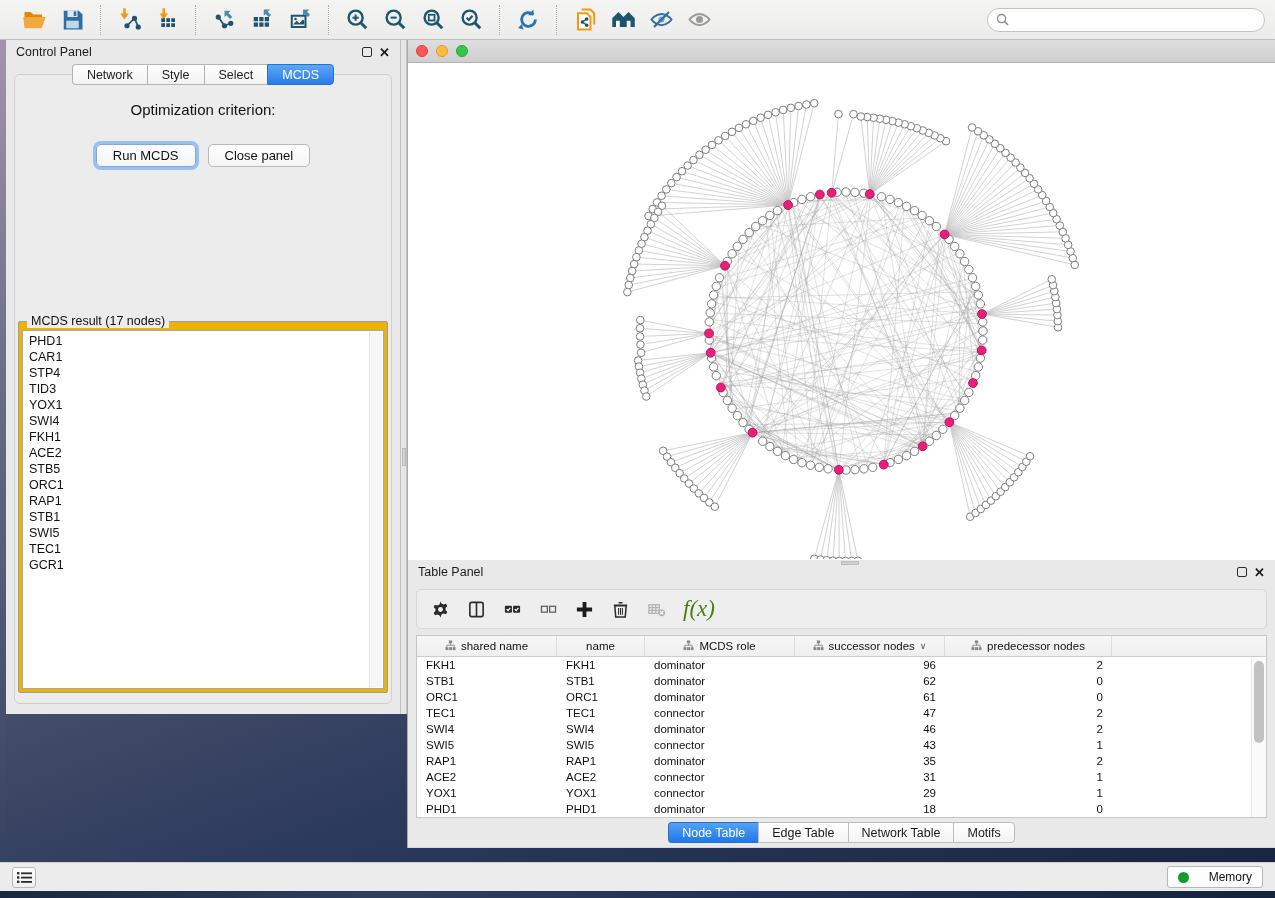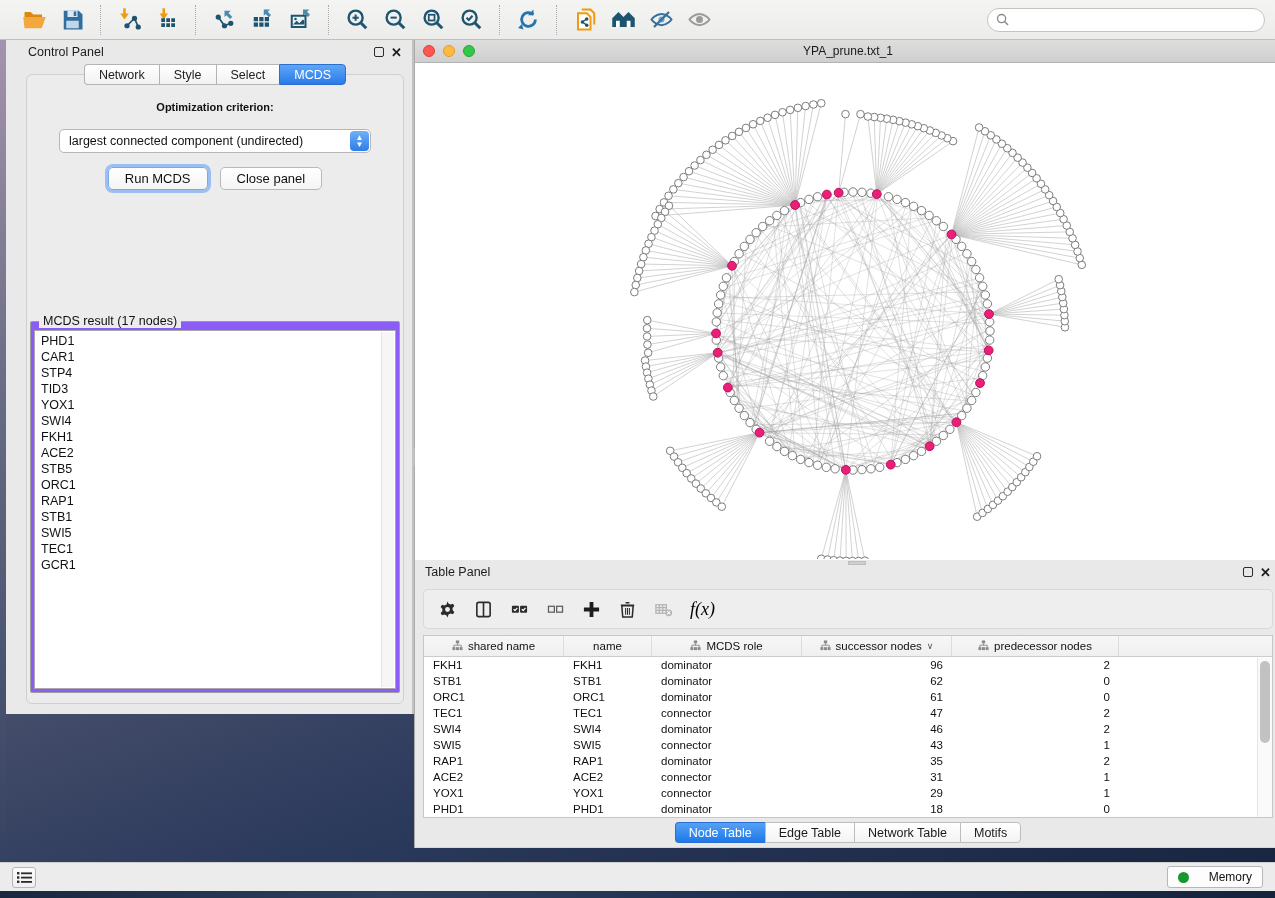--- a/index.html
+++ b/index.html
@@ -23,59 +23,59 @@
     margin-left:auto; width:278px; height:24px; background:#fff;
     border:1px solid #c3c3c3; border-radius:12px; display:flex; align-items:center; padding:0 8px; gap:5px;
   }
   .searchbox input { border:none; outline:none; flex:1; font-size:12px; font-family:inherit; background:transparent; }
   
   .desk-left { position:absolute; left:0; top:40px; width:6px; height:851px;
     background:linear-gradient(#a493ae,#6a6а85 40%,#31405f); background:linear-gradient(#a493ae,#6a6d85 40%,#31405f); }
   .desk-bottom { position:absolute; left:0; top:891px; width:1275px; height:7px;
     background:linear-gradient(90deg,#1a2740,#2e3f5e 30%,#203052 60%,#16233d); }
   
-  .main { position:absolute; left:6px; top:40px; width:1269px; height:674px; background:#e9e9e9; display:flex;padding-left:12px; }
+  .main { position:absolute; left:6px; top:40px; width:1269px; height:674px; background:#e9e9e9; display:flex; }
   
   .cpanel { width:394px; height:100%; background:#e9e9e9; display:flex; flex-direction:column; position:relative; }
   .panel-head { height:24px; display:flex; align-items:center; padding:0 10px; }
   .panel-title { font-size:12.5px; color:#1c1c1c; }
   .win-btns { margin-left:auto; display:flex; align-items:center; gap:7px; }
   .wb-float { width:10px; height:10px; border:1.5px solid #2b2b2b; border-radius:2px; }
   .wb-close { font-size:13px; font-weight:bold; color:#1c1c1c; line-height:1; }
   .ctabs { display:flex; justify-content:center; position:relative; z-index:2; }
   .ctab {
     height:21px; padding:0 14px; background:linear-gradient(#ffffff,#f2f2f2);
     border:1px solid #b4b4b4; border-right:none; font-size:12.5px; display:flex; align-items:center; color:#222;
   }
   .ctab:first-child { border-radius:4px 0 0 4px; }
   .ctab:last-child { border-right:1px solid #b4b4b4; border-radius:0 4px 4px 0; }
   .ctab.active { background:linear-gradient(#5ea6f7,#2a7be8); color:#fff; border-color:#2a6fd0; }
   .cbox {
     margin:-11px 8px 10px 8px; flex:1; background:#ececec; border:1px solid #cfcfcf; border-radius:6px;
     padding:26px 10px 10px 10px; display:flex; flex-direction:column; align-items:center;
   }
-  .opt-label { font-size:11px; margin-bottom:16px;font-weight:bold; }
+  .opt-label { font-size:15px; margin-bottom:4px; }
   .mac-select {
     width:312px; height:24px; background:#fff; border:1px solid #b6b6b6; border-radius:5px;
     display:flex; align-items:center; padding-left:9px; font-size:12.5px; position:relative;
   }
   .mac-select .stepper {
     position:absolute; right:1px; top:1px; bottom:1px; width:19px; border-radius:4px;
     background:linear-gradient(#6fb1f8,#2d7ce9); color:#fff; display:flex; flex-direction:column;
     align-items:center; justify-content:center; font-size:8px; line-height:7px;
   }
-  .btn-row { display:flex; gap:12px; margin-top:14px; }
+  .btn-row { display:flex; gap:12px; margin-top:22px; }
   .mac-btn {
     height:23px; padding:0 16px; background:linear-gradient(#ffffff,#f4f4f4);
     border:1px solid #b9b9b9; border-radius:5px; font-size:13px; font-family:inherit; color:#111;
   }
   .mac-btn.focused { box-shadow:0 0 0 3px rgba(90,155,245,.55); border-color:#7aa8e8; }
   .result-field {
     margin-top:auto; width:370px; height:372px; border:1px solid #9d9d9d; border-radius:2px;
-    position:relative; background:#8b5cf6; padding:8px 3px 3px 3px;
+    position:relative; background:#eab308; padding:8px 3px 3px 3px;
   }
   .result-legend {
     position:absolute; top:-8px; left:8px; background:#ececec; padding:0 4px; font-size:12.5px; color:#111;
   }
   .result-list {
     width:100%; height:100%; background:#fff; border:1px solid #a8a8a8; overflow:hidden;
     font-size:12.5px; line-height:16px; padding:2px 0 0 6px; position:relative;
   }
   .result-scroll { position:absolute; right:1px; top:1px; bottom:1px; width:13px; background:#f6f6f6; border-left:1px solid #e4e4e4; }
   
@@ -100,21 +100,21 @@
   .hsplit { height:6px; background:#e6e6e6; position:relative; }
   .hsplit .grip { position:absolute; left:50%; top:1px; width:18px; height:4px; background:#cfcfcf; border:1px solid #bdbdbd; }
   
   .tpanel { flex:1; display:flex; flex-direction:column; border-left:1px solid #ababab; background:#e9e9e9; }
   .ttoolbar {
     margin:5px 8px 4px 8px; height:40px; background:#eeeeee; border:1px solid #d8d8d8; border-radius:5px;
     display:flex; align-items:center; gap:17px; padding:0 14px;
   }
   .ttool { display:flex; align-items:center; justify-content:center; }
   .ttool svg { width:19px; height:19px; }
-  .fx-label { font-size:18px; color:#000000; font-family:"Liberation Serif", serif; font-style:italic; }
+  .fx-label { font-size:23px; color:#4d7c0f; font-family:"Liberation Serif", serif; font-style:italic; }
   .dtable { margin:2px 8px 0 8px; flex:1; background:#fff; border:1px solid #c6c6c6; display:flex; flex-direction:column; overflow:hidden; position:relative; }
   .thead { display:flex; height:21px; background:linear-gradient(#f7f7f7,#efefef); border-bottom:1px solid #cccccc; align-items:center; }
   .th { display:flex; align-items:center; justify-content:center; gap:5px; font-size:11.5px; color:#111; height:100%; border-right:1px solid #dcdcdc; }
   .th .sort { font-size:9px; color:#555; }
   .tbody { flex:1; overflow:hidden; }
   .tr { display:flex; height:16px; align-items:center; }
   .td { font-size:11.5px; padding:0 9px; white-space:nowrap; }
   .c0 { width:140px; } .c1 { width:88px; } .c2 { width:150px; }
   .c3 { width:150px; text-align:right; } .c4 { width:167px; text-align:right; }
   .c3h,.c4h { justify-content:center; }
@@ -316,27 +316,20 @@
       </span>
     </div>
     <div class="ctabs">
       <div class="ctab">Network</div>
       <div class="ctab">Style</div>
       <div class="ctab">Select</div>
       <div class="ctab active">MCDS</div>
     </div>
     <div class="cbox">
       <div class="opt-label">Optimization criterion:</div>
-      <div class="mac-select">
-        <span>largest connected component (undirected)</span>
-        <span class="stepper">
-            <span>▲</span>
-            <span>▼</span>
-          </span>
-      </div>
       <div class="btn-row">
         <button class="mac-btn focused">Run MCDS</button>
         <button class="mac-btn">Close panel</button>
       </div>
       <div class="result-field">
         <span class="result-legend">MCDS result (17 nodes)</span>
         <div class="result-list">
           <div>
               <div>PHD1</div>
               <div>CAR1</div>
@@ -361,21 +354,20 @@
   </div>
 
   <div class="vsplit">
       <div class="grip"></div>
     </div>
 
   <div class="rcol">
 
     <div class="netwin">
       <div class="net-titlebar">
-        <span class="net-title">YPA_prune.txt_1</span>
         <span class="tlights">
           <span class="tlight tl-red"></span>
           <span class="tlight tl-yellow"></span>
           <span class="tlight tl-green"></span>
         </span>
       </div>
       <div class="net-canvas">
         <svg id="netsvg" width="866" height="496">
             <line x1="301.0208657635744" y1="270.42588449478234" x2="520.234022383245" y2="379.17410233127276" stroke="#9e9e9e" stroke-opacity="0.45" stroke-width="0.7"></line>
             <line x1="500.33939095754573" y1="144.22396663842835" x2="302.90791671103636" y2="291.1170223020229" stroke="#9e9e9e" stroke-opacity="0.45" stroke-width="0.7"></line>

